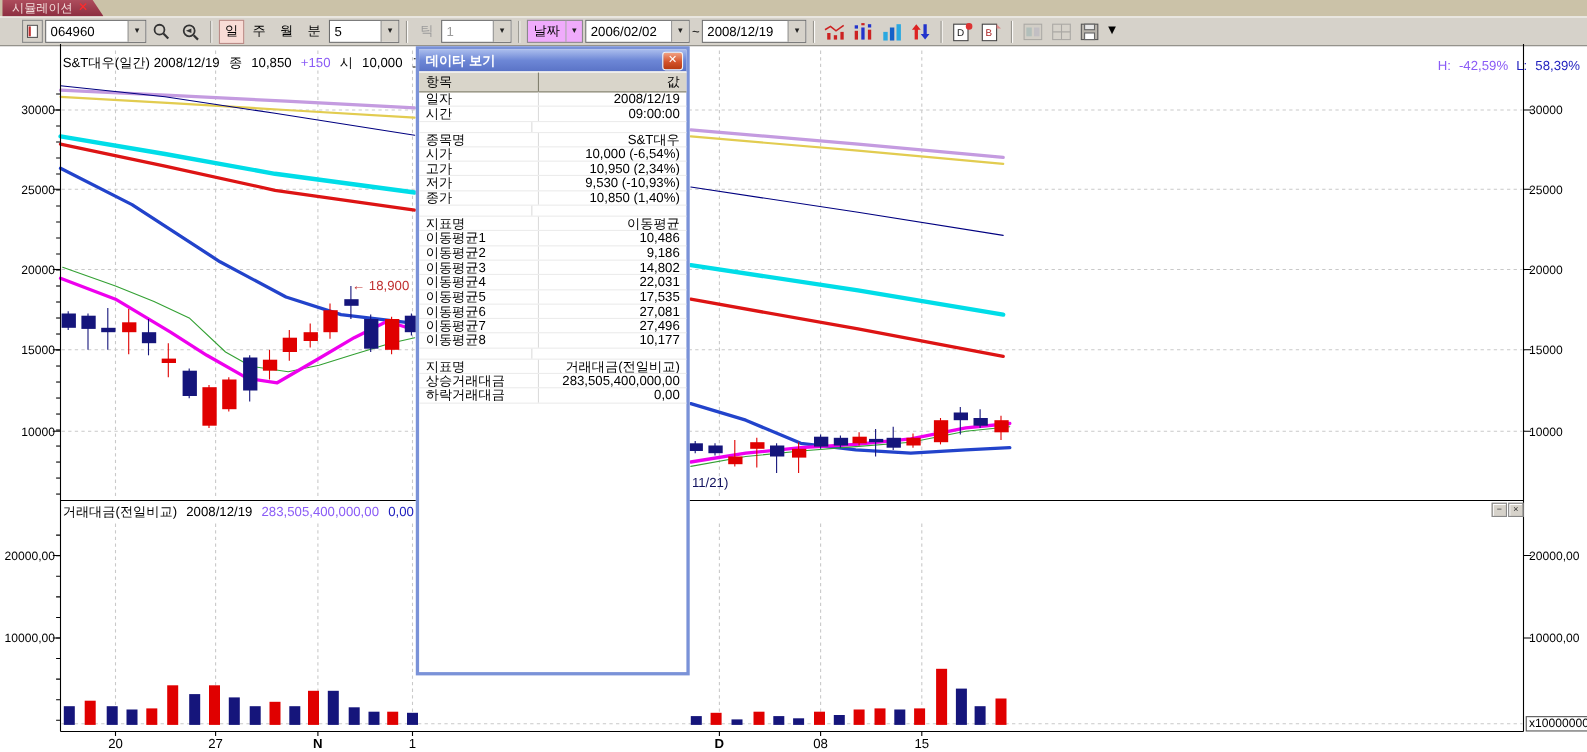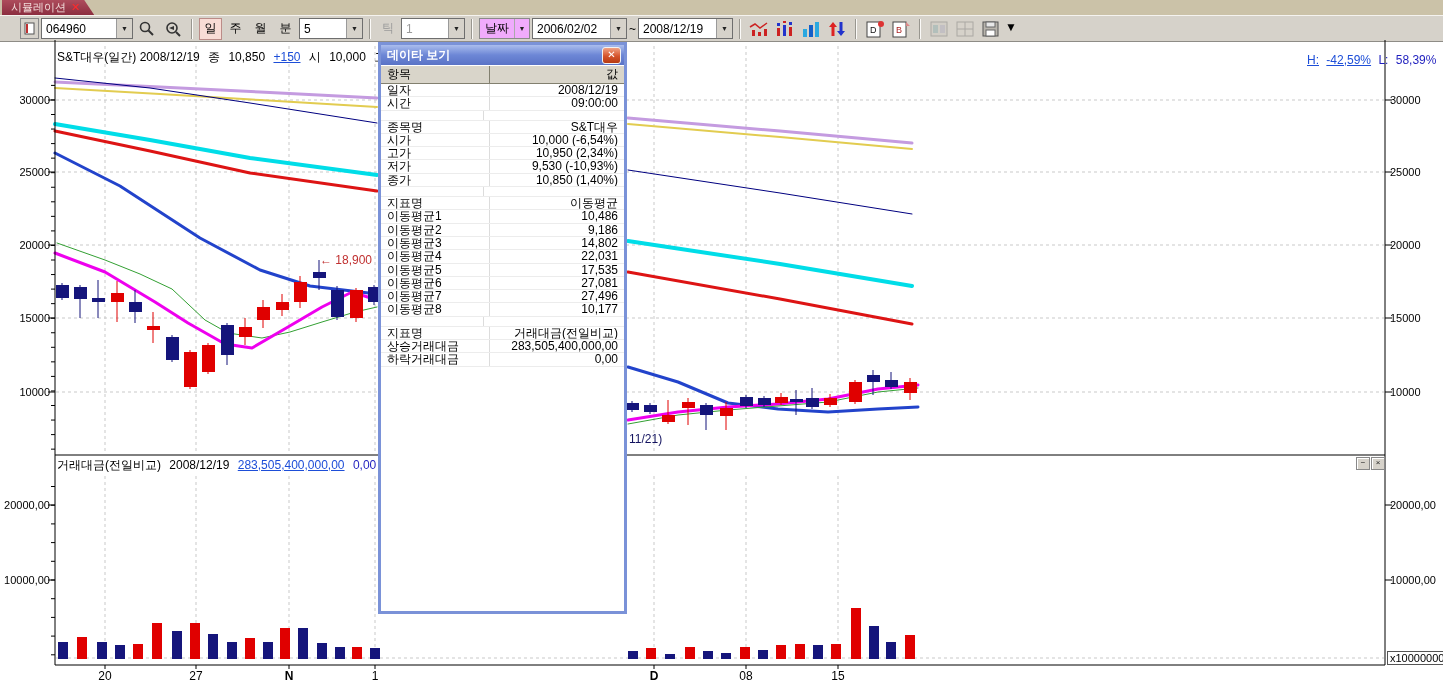--- a/index.html
+++ b/index.html
@@ -27,21 +27,21 @@
   .pbtn.active{background:#f8dcd6;border:1px solid #bb8c88;}
   .sep{width:0;height:20px;border-left:1px solid #98968f;border-right:1px solid #fbfaf8;margin:0 4px;}
   .dim{color:#9b9b9b;}
   .iconbtn{width:24px;height:21px;display:flex;align-items:center;justify-content:center;}
   .grayed{opacity:.45;}
   
   #chart-svg{position:absolute;left:0;top:0;z-index:1;}
   .overlay{position:absolute;z-index:2;white-space:nowrap;}
   #main-header{left:57px;top:49px;width:321px;overflow:hidden;}
   #main-header span{margin-right:5px;}
-  .red{color:#1d4ed8;text-decoration:underline;}
+  .red{color:#8b5cf6;}
   .blue{color:#1f1fbe;}
   #hl{left:1307px;top:53px;}
   #hl span{margin-right:4px;}
   #vol-header{left:57px;top:457px;}
   #vol-header span{margin-right:5px;}
   #vol-ctrl{left:1356px;top:457px;display:flex;gap:1px;}
   .wbtn{width:12px;height:11px;background:#d6d2ca;border:1px solid #888;box-shadow:inset 1px 1px 0 #fff;
         font-size:8px;line-height:9px;text-align:center;color:#222;}
   #mult{left:1387px;top:651px;border:1px solid #555;background:#fff;padding:0 2px;font-size:11px;}
   

